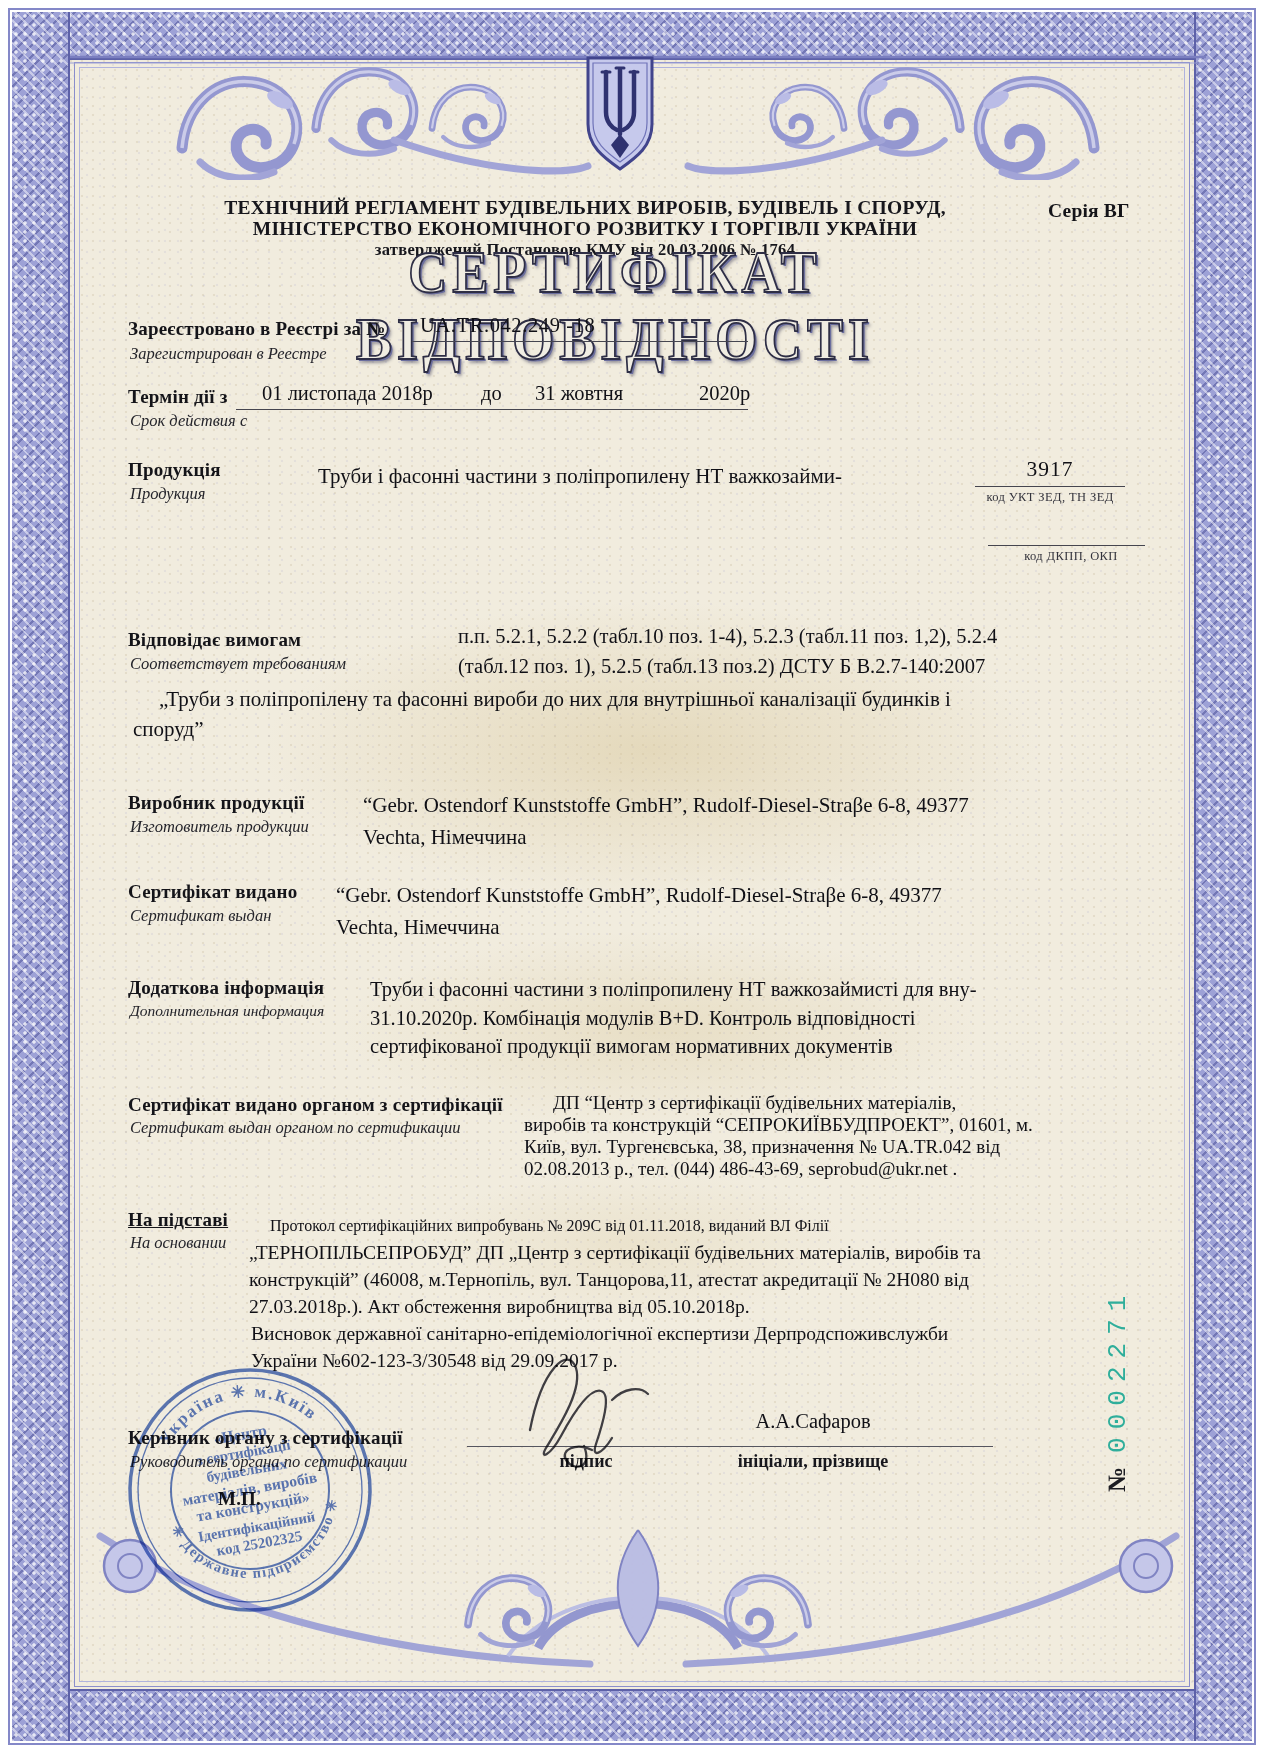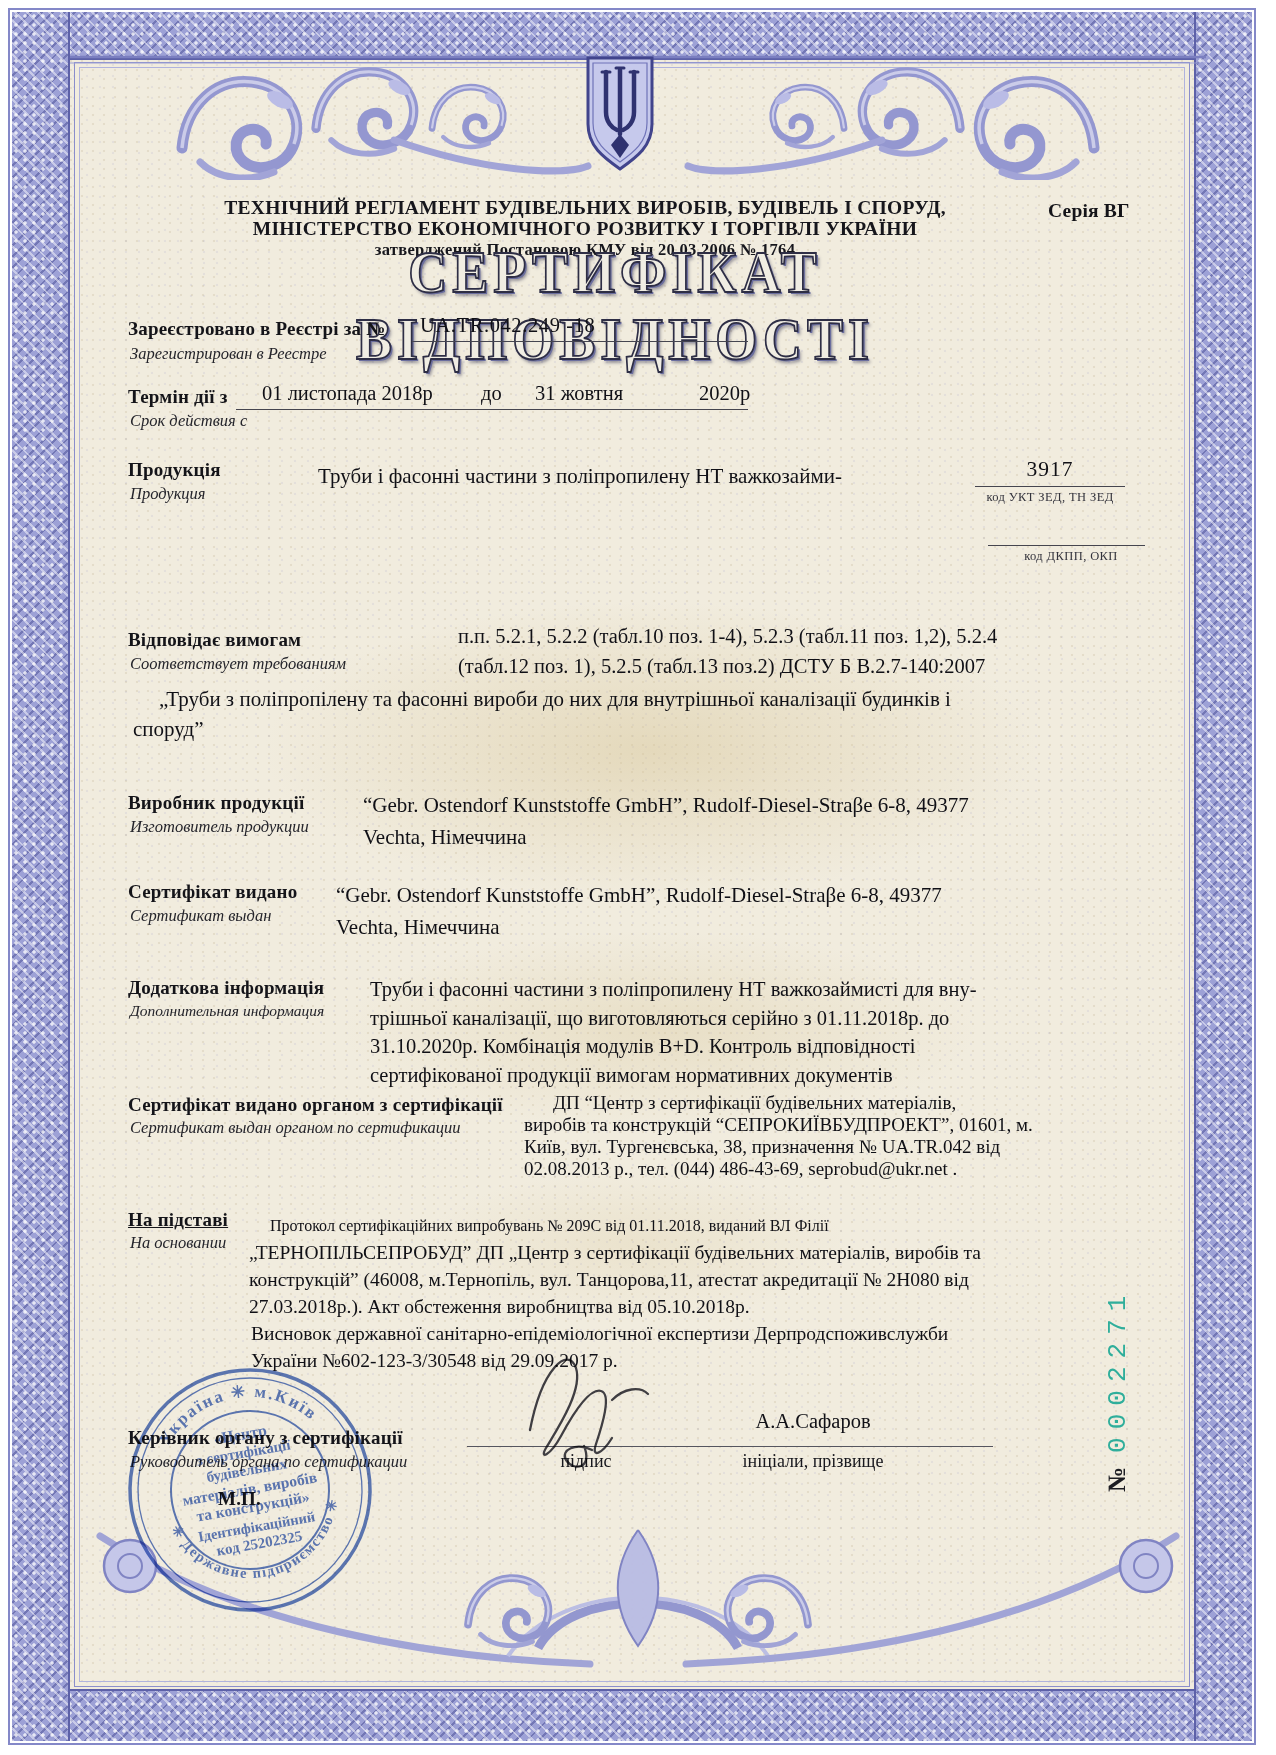--- a/index.html
+++ b/index.html
@@ -39,21 +39,21 @@
   .hline{font-weight:bold;text-align:center;letter-spacing:.3px;}
   .lbl{font-weight:bold;font-size:19px;color:#141419;letter-spacing:.2px;}
   .lblru{font-style:italic;font-size:16.5px;color:#24242b;}
   .val{font-size:20.5px;color:#101016;}
   .u{height:0;border-bottom:1.4px solid #45454f;}
   .cap{font-size:12.5px;color:#33333c;text-align:center;letter-spacing:.4px;}
   #title{font-size:54px;font-weight:bold;letter-spacing:5px;text-align:center;
      color:#f0ede3;-webkit-text-stroke:1.7px #2e2e45;
      text-shadow:2px 2px 0 #6b6e9e, 3px 4px 3px rgba(40,40,70,.45);
      transform:scaleY(1.08);}
-  .sigcap{font-size:18px;font-weight:normal;text-align:center;color:#17171d;}
+  .sigcap{font-size:18px;font-weight:bold;text-align:center;color:#17171d;}
   
   #serial-rot{transform:rotate(-90deg);transform-origin:center;white-space:nowrap;}
   #serial-rot .no{font-size:25px;font-weight:bold;color:#1c1c22;letter-spacing:2px;}
   #serial-rot .dig{font-family:"Liberation Mono", monospace;font-size:26px;letter-spacing:8px;
       color:#2fae9b;margin-left:12px;}
   
   #stamp-svg{mix-blend-mode:multiply;opacity:.9;}
   #sig-svg{mix-blend-mode:multiply;opacity:.92;}
   .orn{pointer-events:none;}
 </style>
@@ -184,21 +184,20 @@
   <div class="abs lblru" style="left:130px;top:906px;">Сертификат выдан</div>
   <div class="abs" style="left:336px;top:879px;width:760px;">
     <div class="val" style="font-size:21px;line-height:32px;">“Gebr. Ostendorf Kunststoffe GmbH”,  Rudolf-Diesel-Straβe 6-8, 49377</div>
     <div class="val" style="font-size:21px;line-height:32px;">Vechta, Німеччина</div>
   </div>
 
   <div class="abs lbl" style="left:128px;top:977px;">Додаткова інформація</div>
   <div class="abs lblru" style="left:130px;top:1002px;font-size:15.5px;">Дополнительная информация</div>
   <div class="abs" style="left:370px;top:975px;width:750px;">
     <div class="val" style="line-height:28.5px;">Труби і фасонні частини з поліпропилену НТ важкозаймисті для вну-</div>
-    <div class="val" style="line-height:28.5px;">трішньої каналізації, що виготовляються серійно з 01.11.2018р. до</div>
     <div class="val" style="line-height:28.5px;">31.10.2020р. Комбінація модулів B+D. Контроль відповідності</div>
     <div class="val" style="line-height:28.5px;">сертифікованої продукції вимогам нормативних документів</div>
   </div>
 
   <div class="abs lbl" style="left:128px;top:1094px;">Сертифікат видано органом з сертифікації</div>
   <div class="abs lblru" style="left:130px;top:1118px;">Сертификат выдан органом по сертификации</div>
   <div class="abs" style="left:524px;top:1092px;width:625px;">
     <div class="val" style="font-size:19px;line-height:22px;margin-left:29px;">ДП “Центр з сертифікації будівельних матеріалів,</div>
     <div class="val" style="font-size:19px;line-height:22px;">виробів та конструкцій “СЕПРОКИЇВБУДПРОЕКТ”, 01601, м.</div>
     <div class="val" style="font-size:19px;line-height:22px;">Київ, вул. Тургенєвська, 38, призначення № UA.TR.042 від</div>

